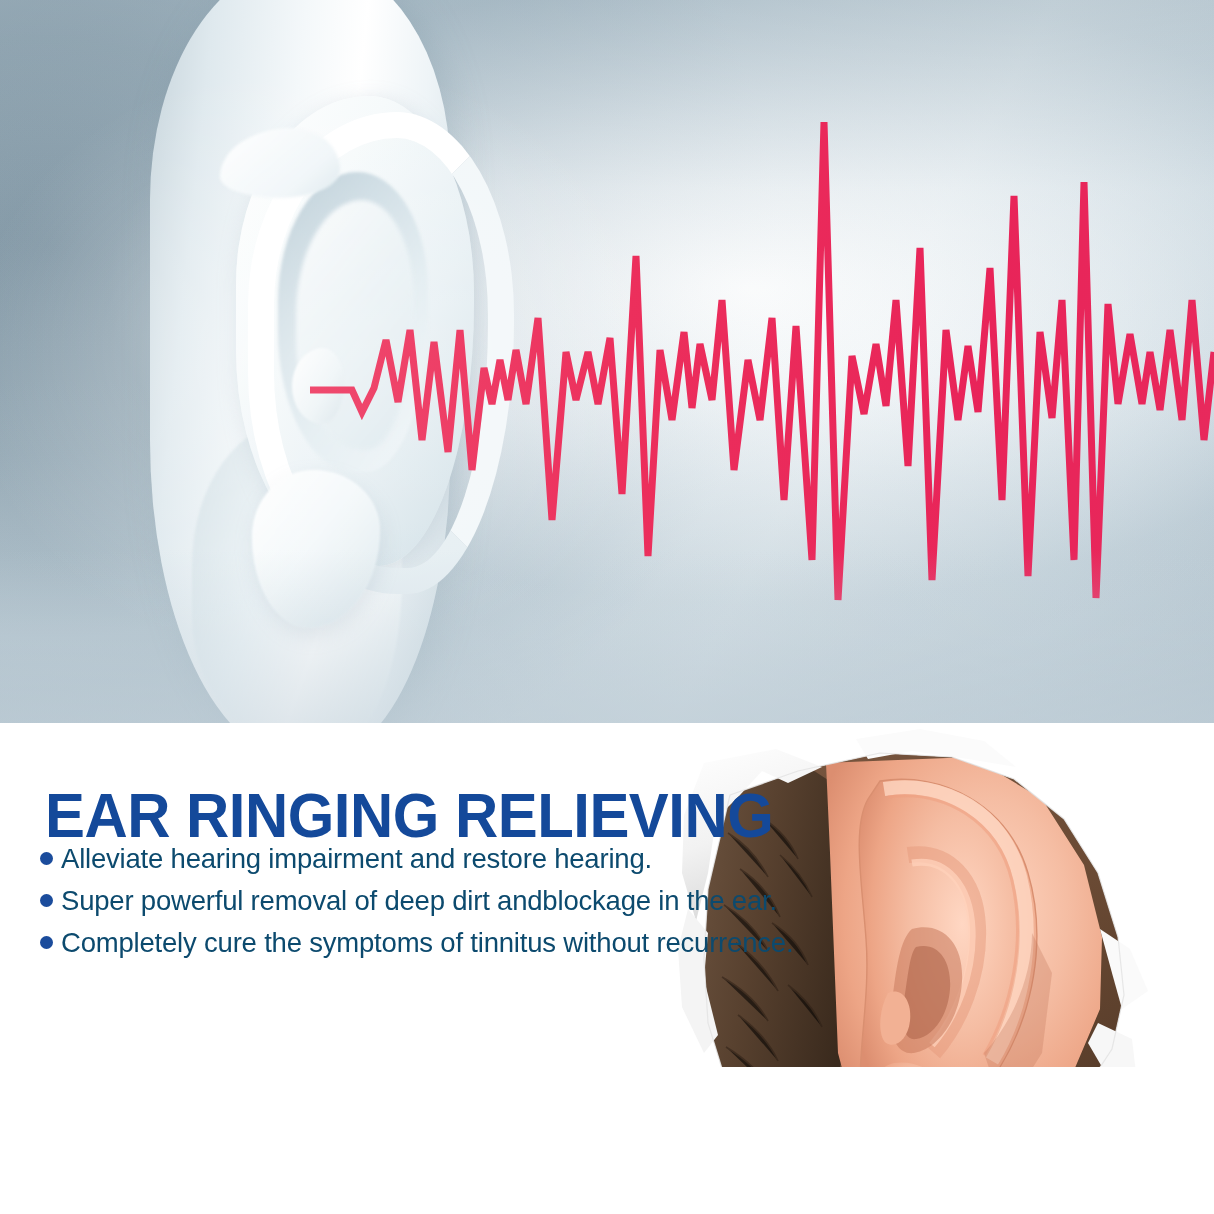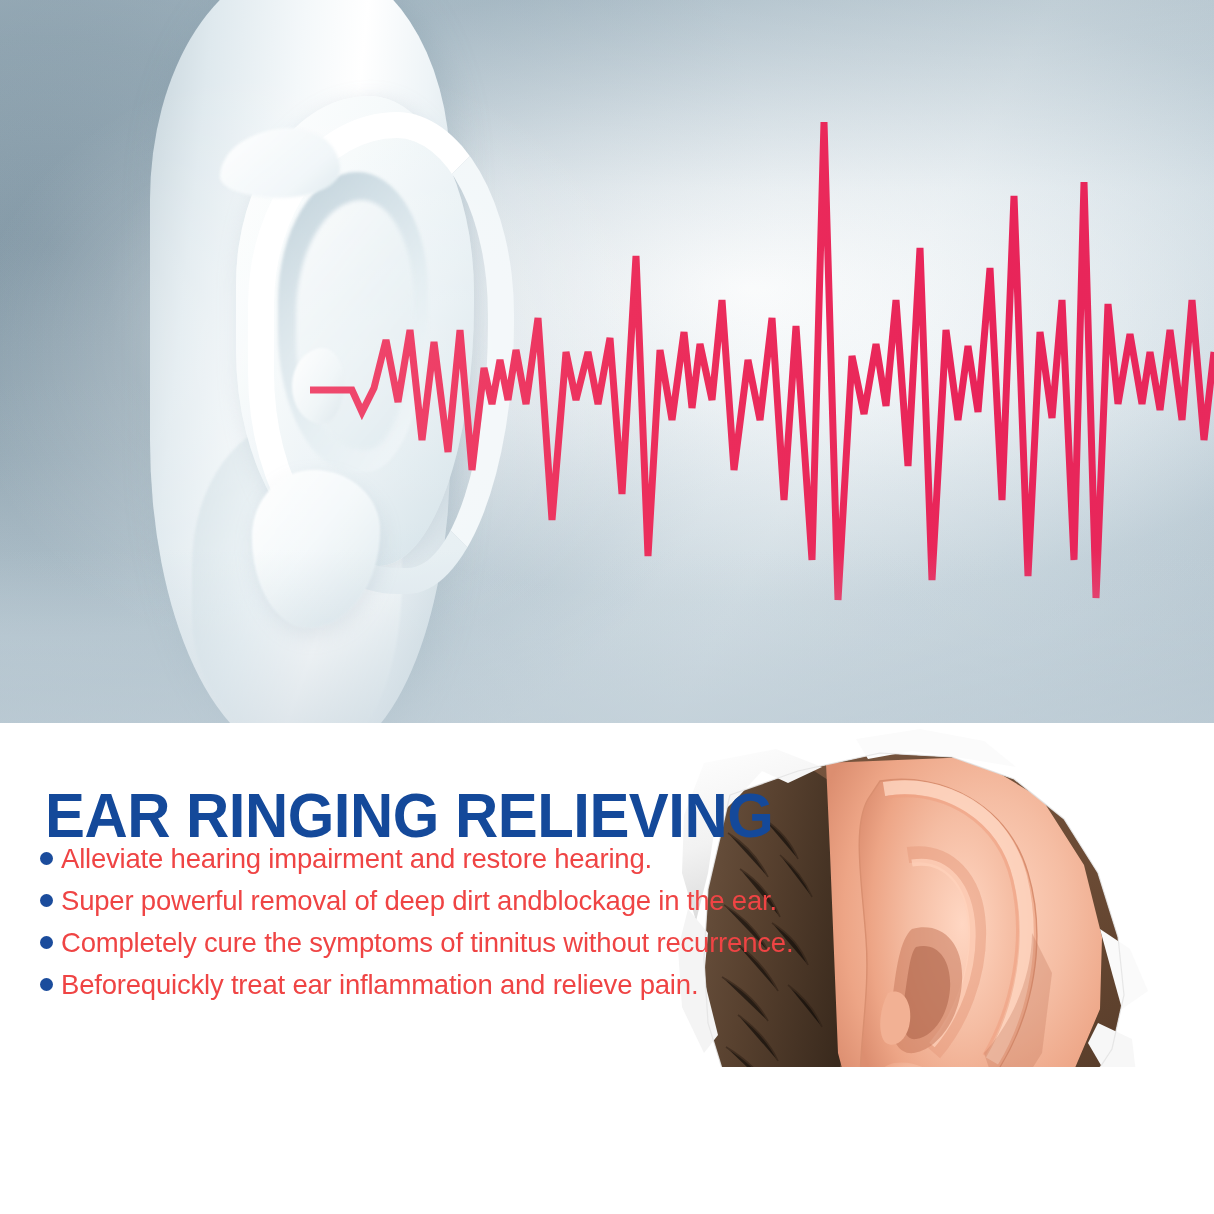--- a/index.html
+++ b/index.html
@@ -204,21 +204,21 @@
     width: 13px;
     height: 13px;
     border-radius: 50%;
     background: #1b4c9c;
     margin-top: 13px;
     margin-right: 8px;
   }
   .bullet-text {
     font-size: 27.5px;
     line-height: 40px;
-    color: #ef4444;
+    color: #0c4a6e;
     letter-spacing: -0.2px;
     font-weight: 400;
   }
 
   
   .torn {
     position: absolute;
     left: 612px;
     top: 0;
     width: 602px;
@@ -400,20 +400,16 @@
         <span class="bullet-text">Alleviate hearing impairment and restore hearing.</span>
       </div>
       <div class="bullet-row">
         <span class="bullet-dot"></span>
         <span class="bullet-text">Super powerful removal of deep dirt andblockage in the ear.</span>
       </div>
       <div class="bullet-row">
         <span class="bullet-dot"></span>
         <span class="bullet-text">Completely cure the symptoms of tinnitus without recurrence.</span>
       </div>
-      <div class="bullet-row">
-        <span class="bullet-dot"></span>
-        <span class="bullet-text">Beforequickly treat ear inflammation and relieve pain.</span>
-      </div>
     </div>
 
   </div>
 </div>
 
 </body></html>

